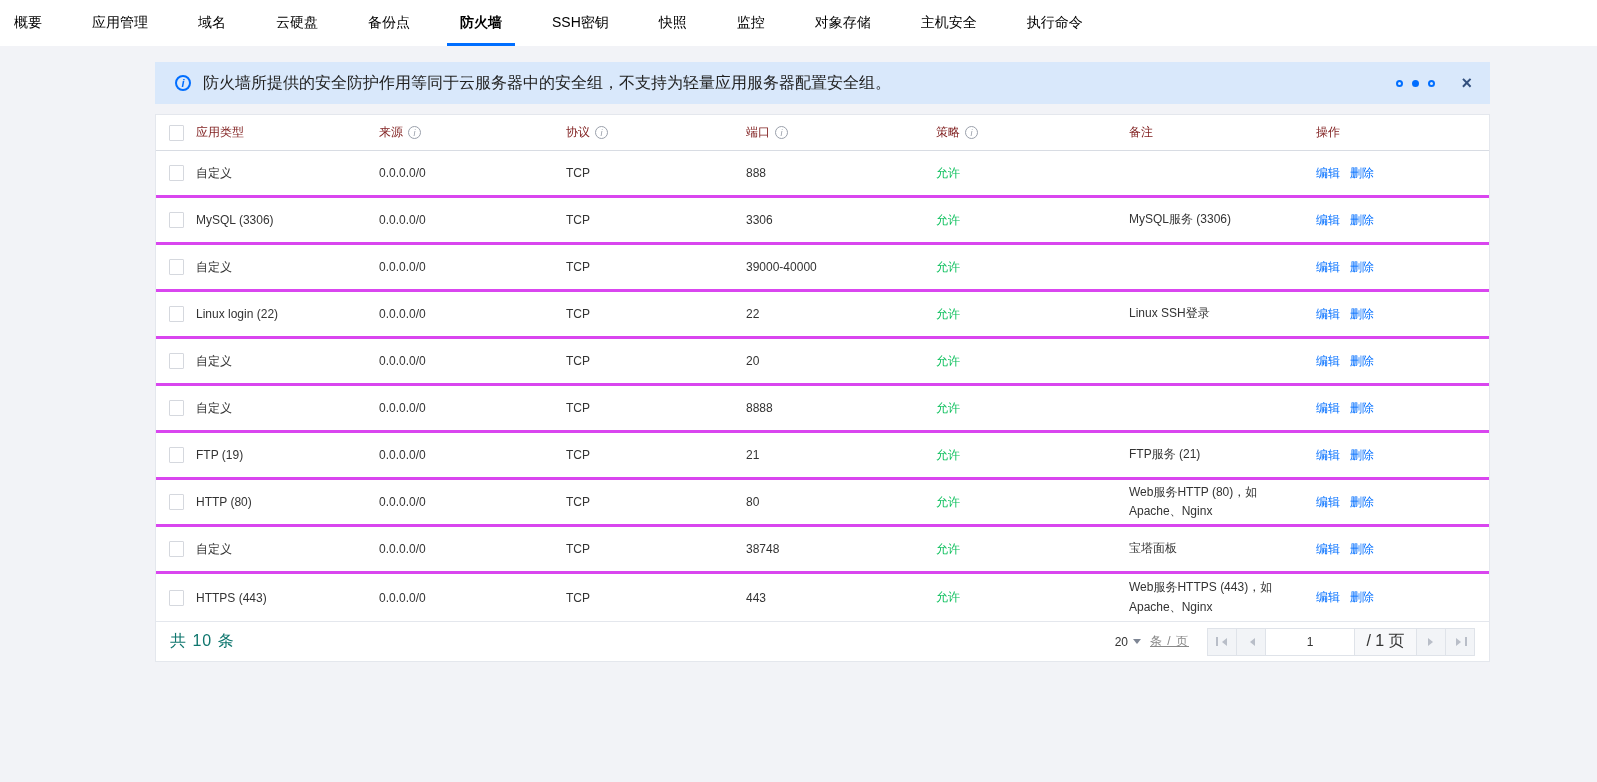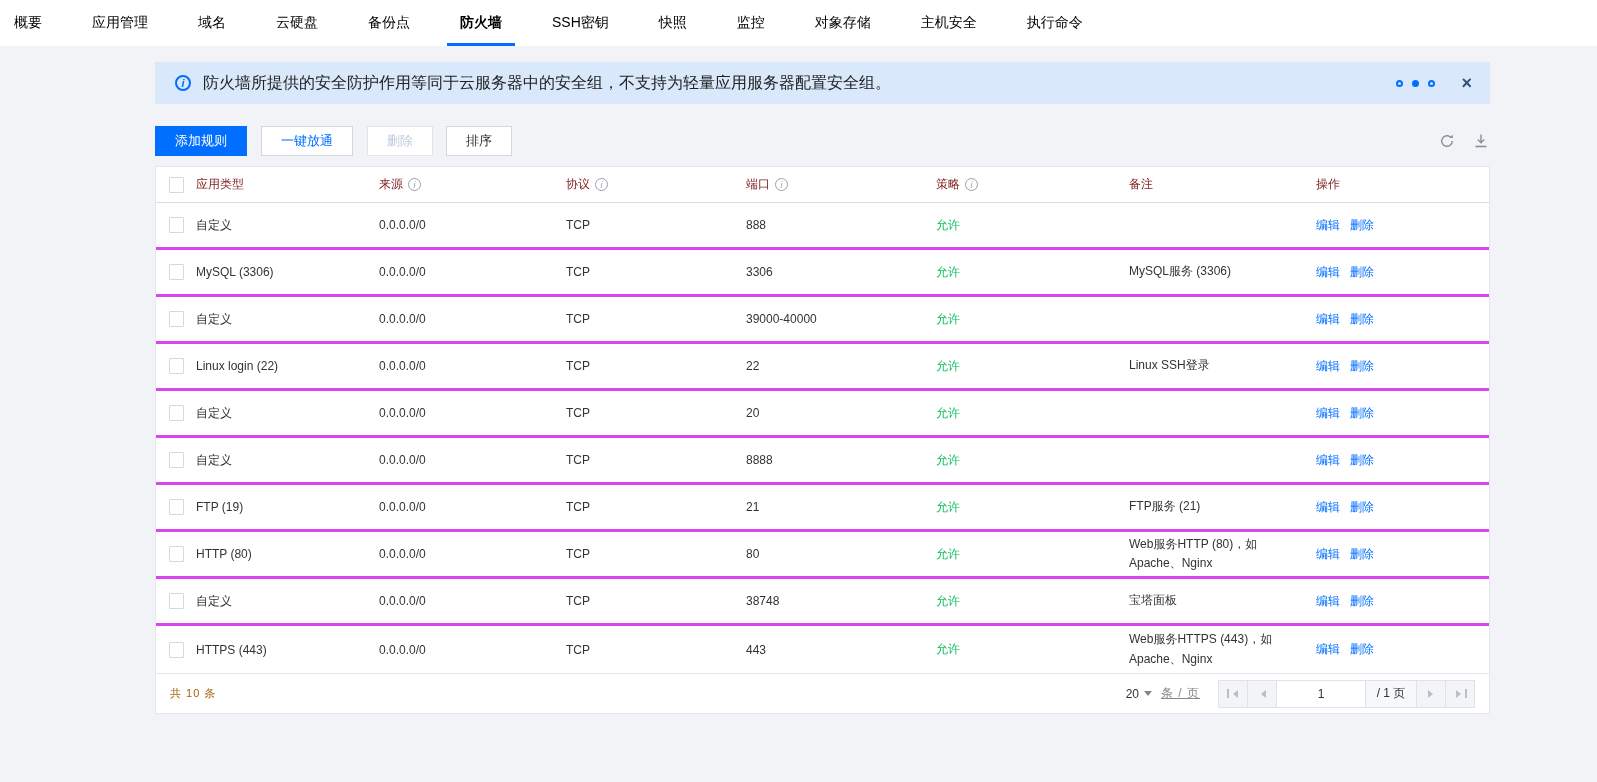--- a/index.html
+++ b/index.html
@@ -46,32 +46,32 @@
   .checkbox { width:16px; height:16px; border:1px solid #d5d8de; background:#fff; border-radius:1px; cursor:pointer; display:block; }
   .icon-info-gray { width:13px; height:13px; border:1px solid #9aa0ab; border-radius:50%; color:#9aa0ab; font-size:9px; font-style:italic; display:inline-flex; align-items:center; justify-content:center; cursor:pointer; flex:none; }
   .icon-info-gray::before { content:"i"; }
   .policy { color:#0abf5b; }
   .remark { max-width:170px; line-height:1.6; }
   .actions { white-space:nowrap; }
   .link { color:#006eff; cursor:pointer; text-decoration:none; font-size:12px; margin-right:10px; }
 
   
   .tfoot { display:flex; align-items:center; min-height:40px; padding:0 14px; background:#fff; }
-  .total-text { font-size:11px; color:#a16207; letter-spacing:1px; }
+  .total-text { font-size:16px; color:#0f766e; letter-spacing:1px; }
   .foot-spacer { flex:1; }
   .page-size { display:flex; align-items:center; font-size:12px; cursor:pointer; }
   .page-size .num { color:#333; }
   .caret-down { width:0; height:0; border:4px solid transparent; border-top:5px solid #7e8694; margin:4px 0 0 5px; }
   .page-size .unit { color:#888; margin-left:9px; letter-spacing:1px;text-decoration:underline; }
   .pager { display:flex; align-items:stretch; margin-left:18px; }
   .pg { height:28px; border:1px solid #dfe3e9; background:#f2f4f7; display:flex; align-items:center; justify-content:center; margin-left:-1px; cursor:pointer; }
   .pg:first-child { margin-left:0; }
   .pg-btn { width:30px; }
   .pg-input { width:90px; background:#fff; font-size:12px; color:#333; cursor:text; }
-  .pg-label { width:52px; background:#f7f8fa; font-size:12px; color:#333; cursor:default; }
+  .pg-label { width:63px; background:#f7f8fa; font-size:16px; color:#333; cursor:default; }
   .tri { width:0; height:0; border:4px solid transparent; }
   .tri-l { border-right:5px solid #b9bec8; margin-right:2px; }
   .tri-r { border-left:5px solid #b9bec8; margin-left:2px; }
   .vbar { width:2px; height:9px; background:#b9bec8; }
 </style>
 </head>
 <body>
 
 <div class="navbar">
   <div class="tab">概要</div>
@@ -94,39 +94,20 @@
     <span class="icon-info-blue"></span>
     <span class="banner-text">防火墙所提供的安全防护作用等同于云服务器中的安全组，不支持为轻量应用服务器配置安全组。</span>
     <span class="banner-dots">
       <span class="dot"></span>
       <span class="dot filled"></span>
       <span class="dot"></span>
     </span>
     <span class="banner-close"></span>
   </div>
 
-  <div class="toolbar">
-    <button class="btn btn-primary">添加规则</button>
-    <button class="btn btn-outline-blue">一键放通</button>
-    <button class="btn btn-disabled">删除</button>
-    <button class="btn btn-plain">排序</button>
-    <span class="toolbar-spacer"></span>
-    <span class="tool-icon">
-      <svg viewBox="0 0 16 16" fill="none">
-          <path d="M13.3 8a5.3 5.3 0 1 1-1.5-3.7" stroke="currentColor" stroke-width="1.4"></path>
-          <path d="M13.9 1.6v3.4h-3.4z" fill="currentColor"></path>
-        </svg>
-    </span>
-    <span class="tool-icon">
-      <svg viewBox="0 0 16 16" fill="none">
-          <path d="M8 1.5v8M4.8 6.5L8 9.7l3.2-3.2" stroke="currentColor" stroke-width="1.4"></path>
-          <path d="M2.5 13.5h11" stroke="currentColor" stroke-width="1.6"></path>
-        </svg>
-    </span>
-  </div>
 
   <div class="table">
 
     <div class="tr thead">
       <div class="td td-check">
           <span class="checkbox"></span>
         </div>
       <div class="td th">
           <span>应用类型</span>
         </div>

